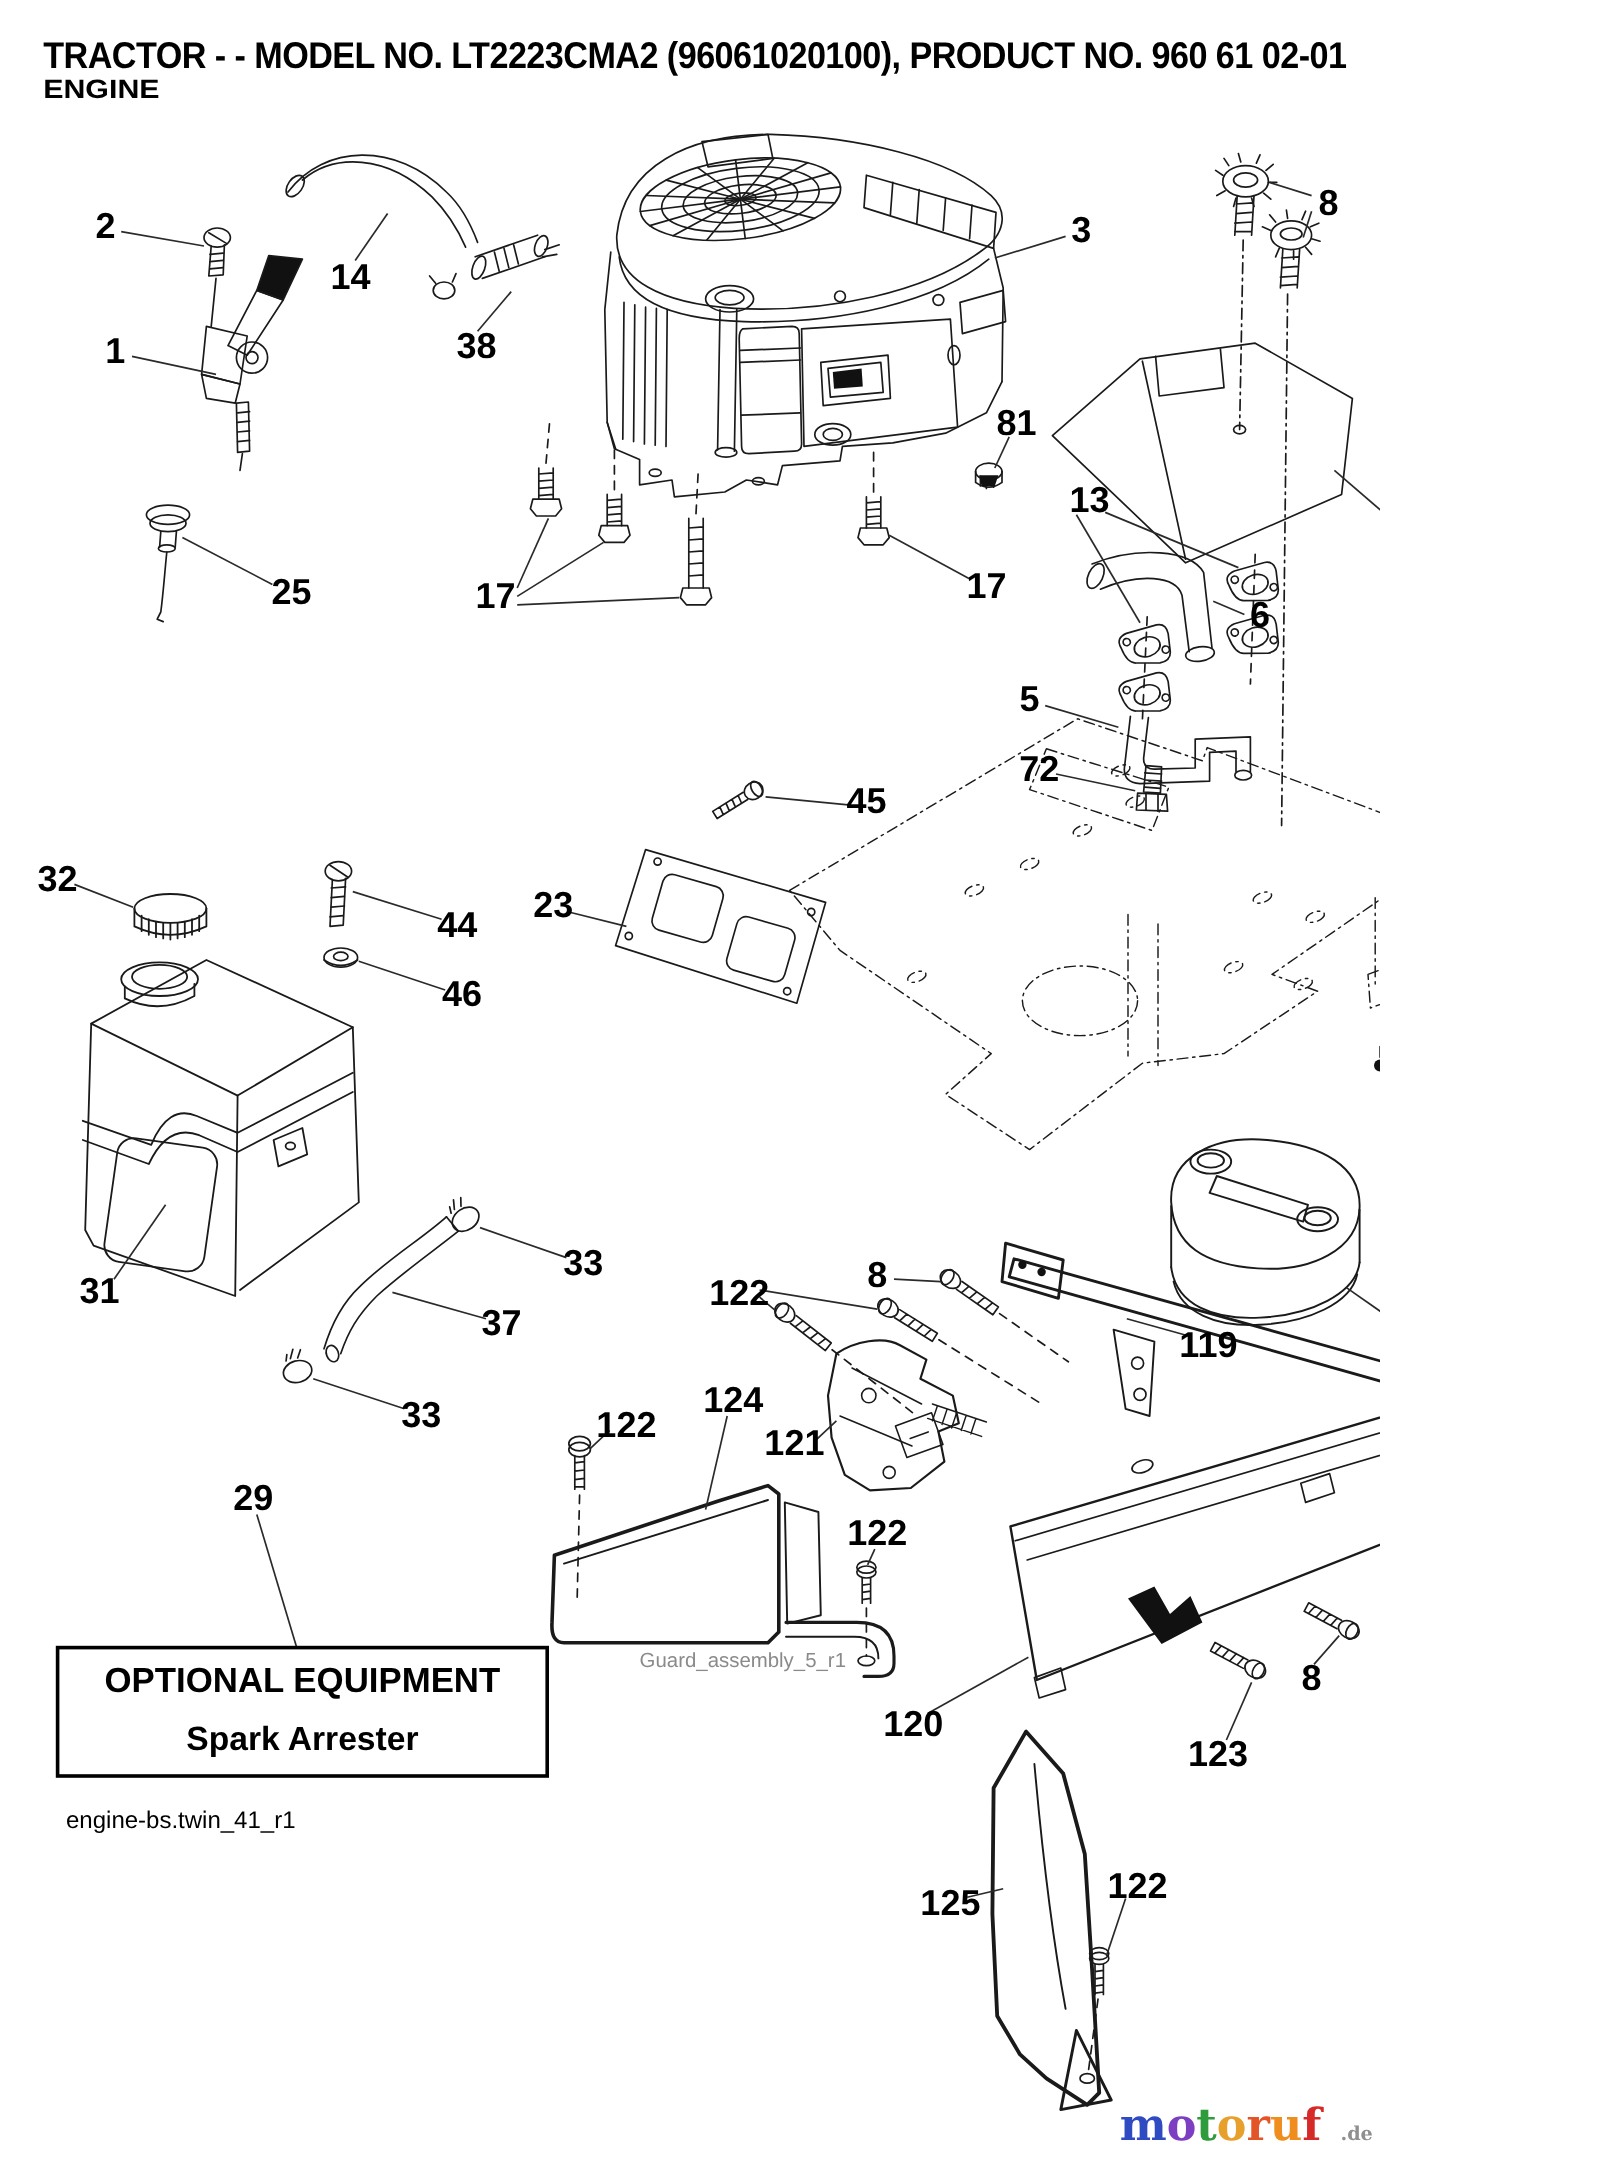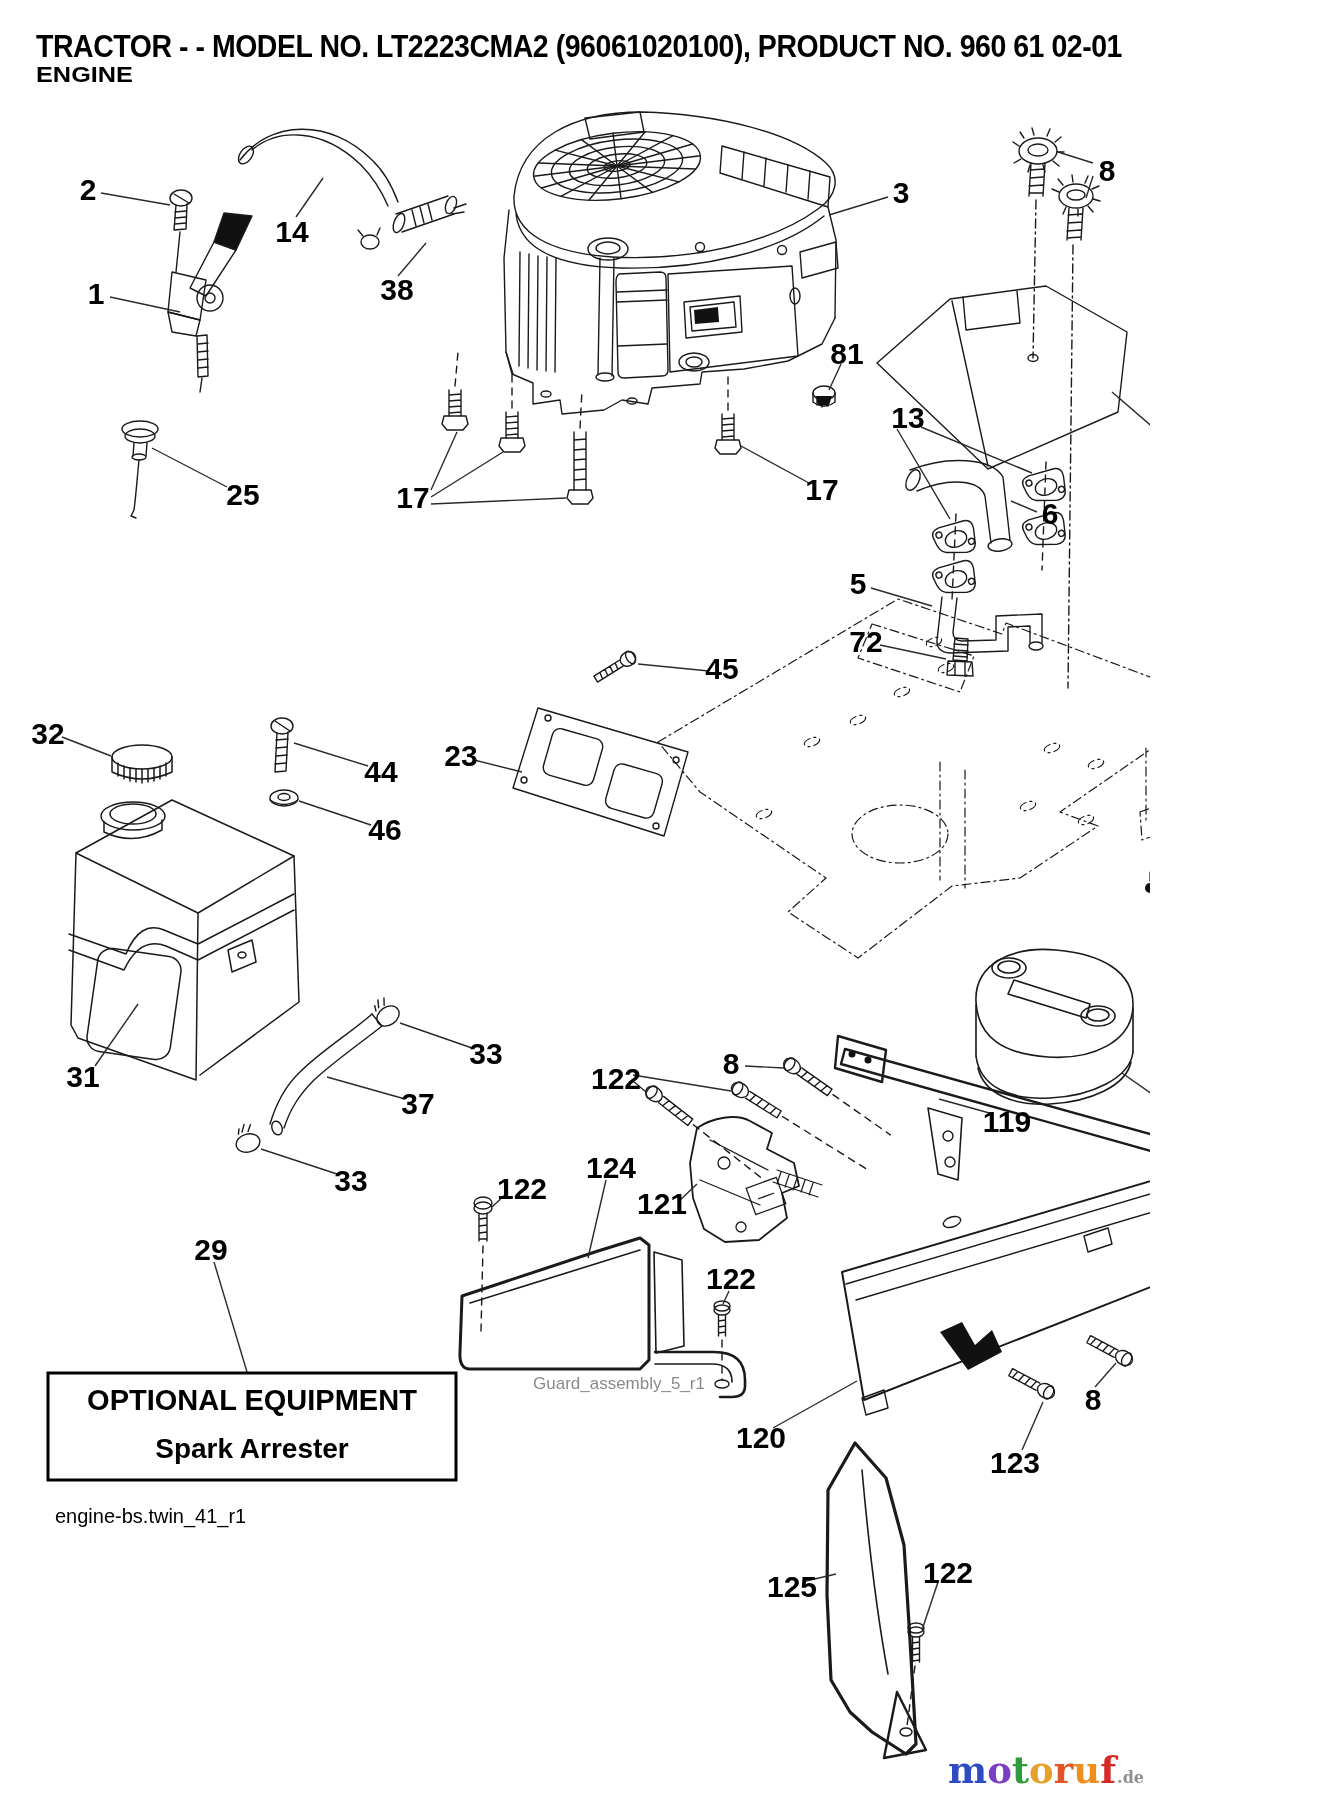--- a/index.html
+++ b/index.html
@@ -12,21 +12,21 @@
   .co{font:bold 30px "Liberation Sans",sans-serif;text-anchor:middle;dominant-baseline:central;}
   .boxt1{font:bold 29px "Liberation Sans",sans-serif;text-anchor:middle;}
   .boxt2{font:bold 28px "Liberation Sans",sans-serif;text-anchor:middle;}
   .note{font:20px "Liberation Sans",sans-serif;}
   .gnote{font:17px "Liberation Sans",sans-serif;fill:#8a8a8a;}
   .ld{stroke:#2a2a2a;stroke-width:1.4;fill:none;}
   .dsh{stroke-dasharray:9 4 2 4;}
   .d2{stroke-dasharray:7 6;}
   #logo{position:absolute;top:1752px;right:6px;display:flex;align-items:baseline;
         font-family:"DejaVu Serif",serif;font-weight:bold;font-size:37px;line-height:1;}
-  #logo .suf{font-size:16px;font-weight:bold;margin-left:1px;}
+  #logo .suf{font-size:16px;font-weight:bold;margin-left:16px;}
 </style>
 </head>
 <body>
 
 <div id="page">
 <svg width="1339" height="1800" viewBox="0 0 1339 1800">
 
   <text class="title" x="36" y="57" textLength="1086" lengthAdjust="spacingAndGlyphs">TRACTOR - - MODEL NO. LT2223CMA2 (96061020100), PRODUCT NO. 960 61 02-01</text>
   <text class="sub" x="36" y="82" textLength="97" lengthAdjust="spacingAndGlyphs">ENGINE</text>
 

